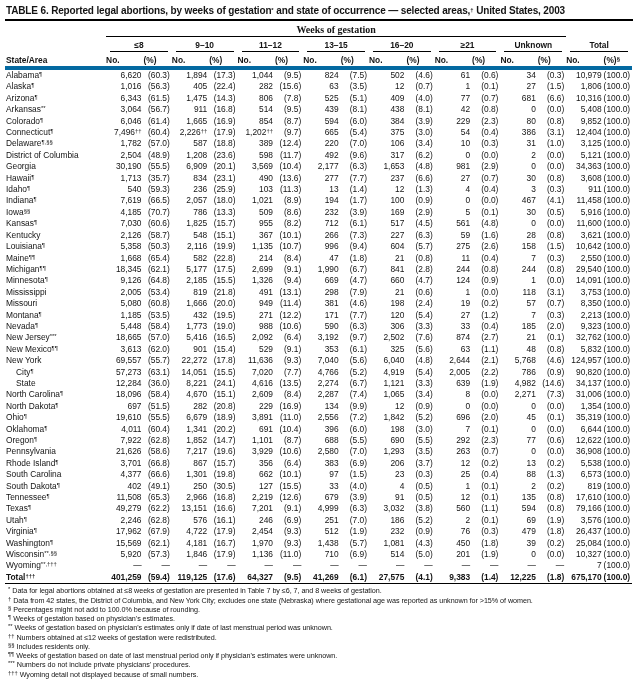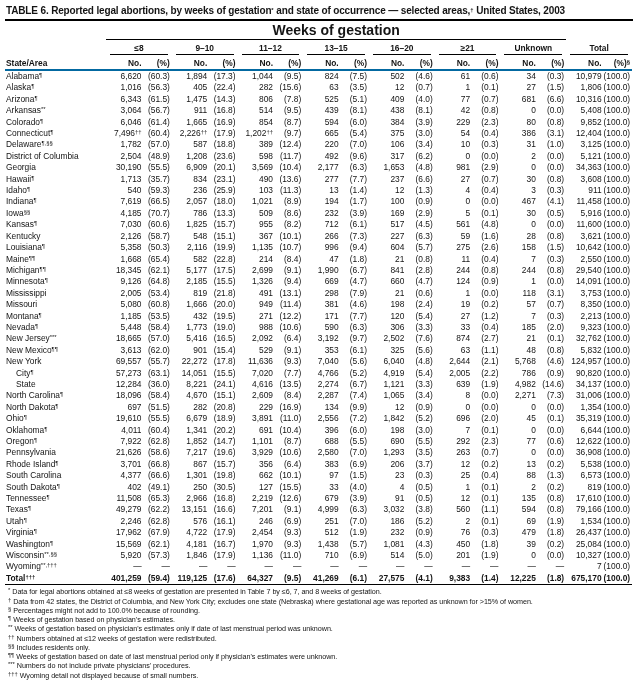--- a/index.html
+++ b/index.html
@@ -16,26 +16,26 @@
   table.tbl{
     width:627px;table-layout:fixed;border-collapse:collapse;
     font-size:8.4px;margin-top:1px;
   }
   col.c-state{width:100px;}
   col.c-no{width:37px;}
   col.c-pct{width:28px;}
   th{font-weight:bold;padding:0;}
   td{padding:0;}
   tr.wog-row th{height:13px;vertical-align:bottom;}
-  th.wog{border-bottom:1px solid #000;font-size:14px;text-align:center;padding-bottom:1px;}
+  th.wog{border-bottom:1px solid #000;font-size:10px;text-align:center;padding-bottom:1px;font-family:Liberation Serif, serif;}
   tr.grp-row th{height:15px;vertical-align:bottom;}
   .grp{border-bottom:1px solid #000;text-align:center;font-size:8.4px;font-weight:bold;margin:0 4px;padding-bottom:1px;}
-  tr.cols-row th{height:13px;vertical-align:bottom;border-bottom:2px solid #0369a1;padding-bottom:1px;}
+  tr.cols-row th{height:13px;vertical-align:bottom;border-bottom:4px solid #0369a1;padding-bottom:1px;}
   th.state-head{text-align:left;padding-left:1px;}
-  th.no-h,th.pct-h{text-align:right;padding-right:2px;}
+  th.no-h,th.pct-h{text-align:left;padding-right:2px;}
   tbody td{height:11.4px;line-height:11.4px;white-space:nowrap;overflow:hidden;}
   td.state{text-align:left;padding-left:1px;}
   td.state.indent{padding-left:11px;}
   td.no,td.pct{text-align:right;padding-right:2px;}
   tr.total td{font-weight:bold;border-bottom:1.5px solid #000;}
   sup{font-size:5.9px;line-height:0;vertical-align:2.5px;letter-spacing:0;}
   .footnotes{font-size:7.2px;line-height:9.25px;padding:2px 0 0 3px;letter-spacing:-0.05px;}
   .fn{padding-left:13px;text-indent:-13px;white-space:nowrap;}
   .fn sup{margin-right:2px;font-size:5.8px;vertical-align:2px;}
 </style>
@@ -870,21 +870,21 @@
           <td class="no">246</td>
           <td class="pct">(6.9)</td>
           <td class="no">251</td>
           <td class="pct">(7.0)</td>
           <td class="no">186</td>
           <td class="pct">(5.2)</td>
           <td class="no">2</td>
           <td class="pct">(0.1)</td>
           <td class="no">69</td>
           <td class="pct">(1.9)</td>
-          <td class="no">1,534</td>
+          <td class="no">3,576</td>
           <td class="pct">(100.0)</td>
         </tr>
         <tr>
           <td class="state">Virginia<sup>¶</sup></td>
           <td class="no">17,962</td>
           <td class="pct">(67.9)</td>
           <td class="no">4,722</td>
           <td class="pct">(17.9)</td>
           <td class="no">2,454</td>
           <td class="pct">(9.3)</td>

